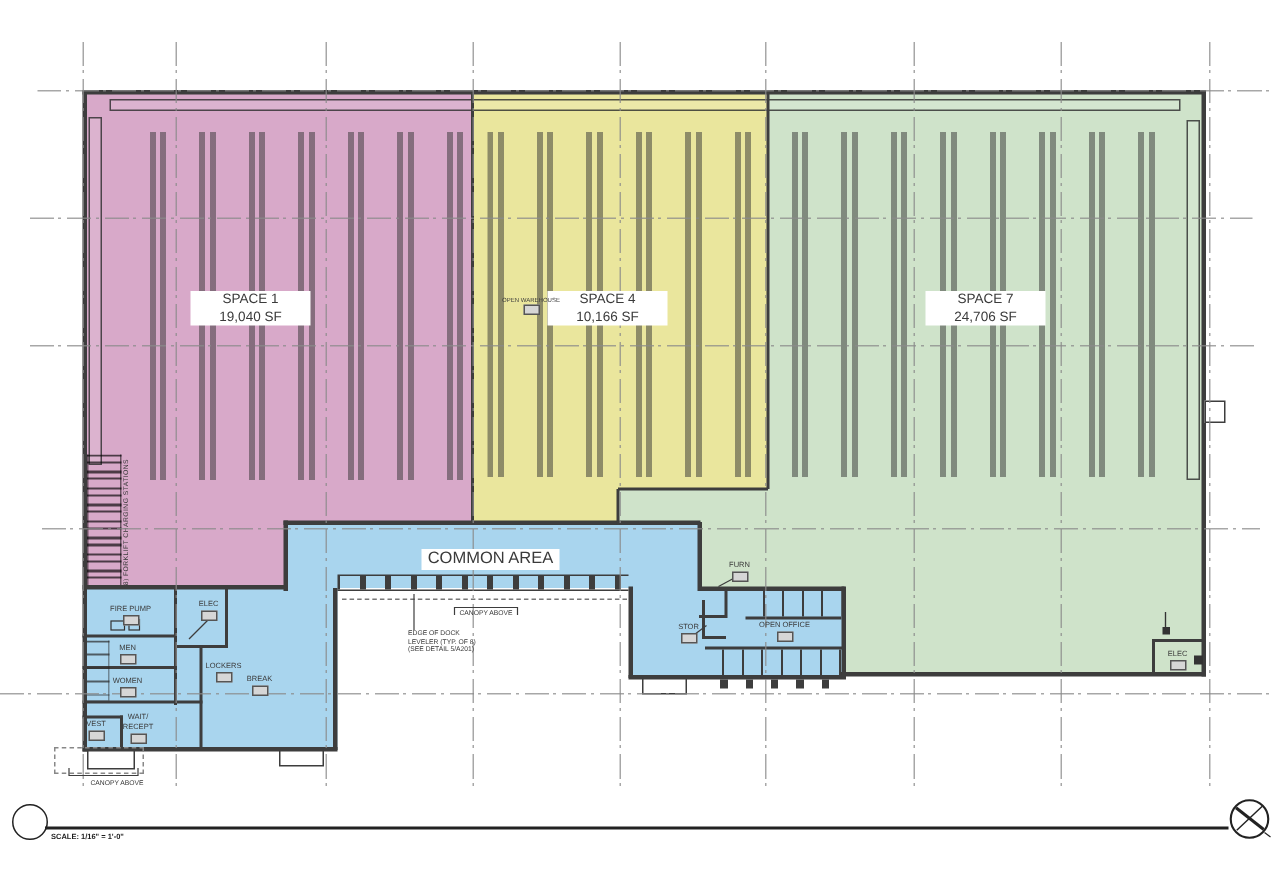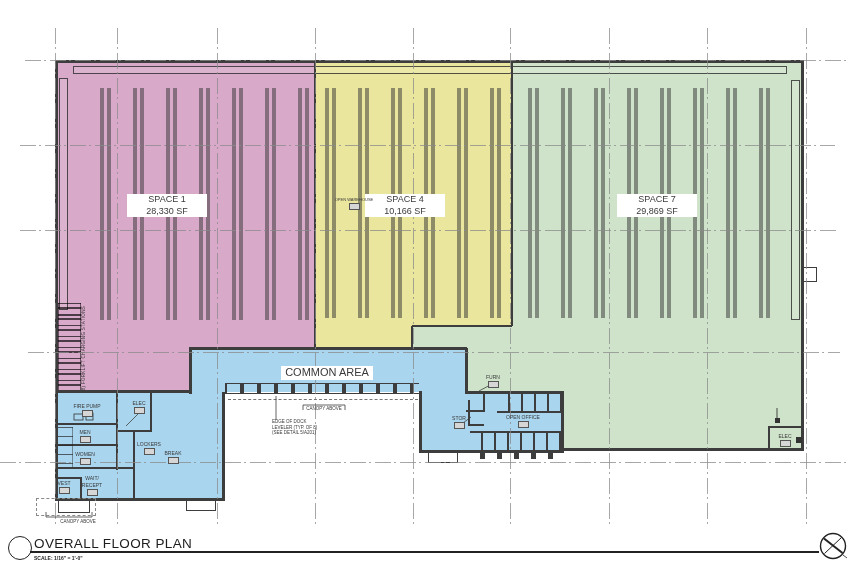--- a/index.html
+++ b/index.html
@@ -147,29 +147,29 @@
     <g>
       <circle cx="833" cy="546" r="12.5" fill="#fff" stroke="#222" stroke-width="1.4"></circle>
       <line x1="824" y1="538.5" x2="842.5" y2="553" stroke="#222" stroke-width="2"></line>
       <line x1="841.5" y1="537.5" x2="824.5" y2="553.5" stroke="#222" stroke-width="1"></line>
       <line x1="843" y1="555" x2="847" y2="558" stroke="#222" stroke-width="0.8"></line>
     </g>
   </svg>
 
   <div class="lbl space-label" style="left:127px;top:194px;width:80px;">
     <div>SPACE 1</div>
-    <div>28,330 SF</div>
+    <div>19,040 SF</div>
   </div>
   <div class="lbl space-label" style="left:365px;top:194px;width:80px;">
     <div>SPACE 4</div>
     <div>10,166 SF</div>
   </div>
   <div class="lbl space-label" style="left:617px;top:194px;width:80px;">
     <div>SPACE 7</div>
-    <div>29,869 SF</div>
+    <div>24,706 SF</div>
   </div>
   <div class="lbl bgw" style="left:281px;top:366px;width:92px;font-size:11px;">COMMON AREA</div>
 
   <div class="lbl" style="left:332px;top:197px;width:44px;font-size:4px;">
     <span>OPEN WAREHOUSE</span>
     <div class="tag"></div>
   </div>
   <div class="lbl" style="left:62px;top:403px;width:50px;">
     <span>FIRE PUMP</span>
     <div class="tag"></div>
@@ -220,17 +220,16 @@
     <div class="tag"></div>
   </div>
 
   <div class="lbl" style="left:300px;top:406px;width:48px;font-size:4.5px;">CANOPY ABOVE</div>
   <div class="lbl pre" style="left:272px;top:419px;width:58px;font-size:4.5px;text-align:left;">EDGE OF DOCK
 LEVELER (TYP. OF 8)
 (SEE DETAIL 5/A201)</div>
   <div class="lbl" style="left:54px;top:519px;width:48px;font-size:4.5px;">CANOPY ABOVE</div>
 
   <div class="title-bubble" style="left:8px;top:536px;width:22px;height:22px;"></div>
-  <div class="title-text" style="left:34px;top:536px;">OVERALL FLOOR PLAN</div>
   <div class="abs" style="left:30px;top:551px;width:789px;height:2px;background:#222;"></div>
   <div class="scale-text" style="left:34px;top:555px;">SCALE: 1/16" = 1'-0"</div>
 
 </div>
 
 </body></html>

